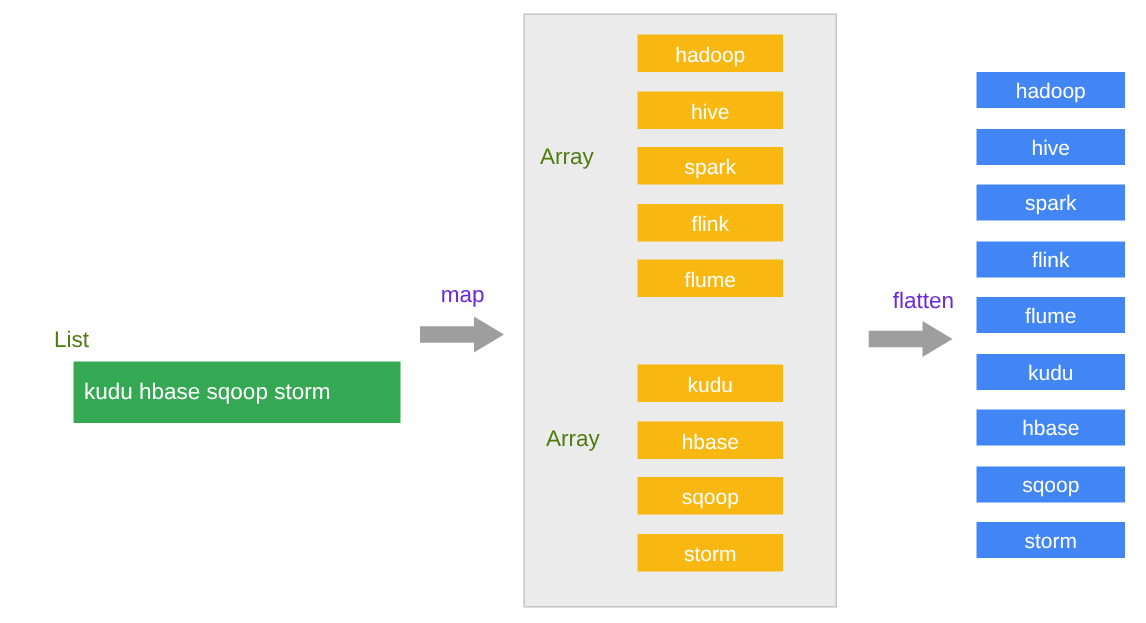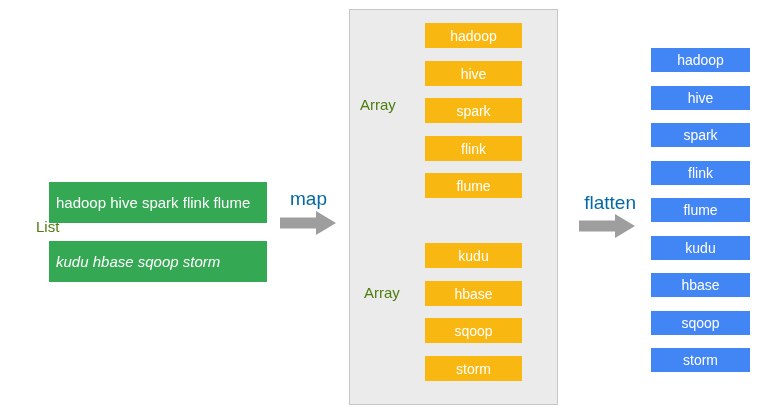--- a/index.html
+++ b/index.html
@@ -56,34 +56,33 @@
     left: 349px;
     top: 9px;
     width: 209px;
     height: 396px;
     background: #EBEBEB;
     border: 1px solid #C6C6C6;
   }
   .arrow-label {
     position: absolute;
     text-align: center;
-    color: #0369a1;
-    font-size: 19px;
+    color: #6d28d9;
+    font-size: 15px;
   }
   .arrow-svg { position: absolute; display: block; }
 </style>
 </head>
 <body>
 
 <div class="canvas">
 
   <div class="abs plain-label" style="left:4px; top:219px;margin-left:32px;">List</div>
 
-  <div class="colored-box list-box" style="top:182px;">hadoop hive spark flink flume</div>
-  <div class="colored-box list-box" style="top:241px;font-style:italic;">kudu hbase sqoop storm</div>
+  <div class="colored-box list-box" style="top:241px;">kudu hbase sqoop storm</div>
 
   <div class="arrow-label" style="left:280px; top:188px; width:57px;">map</div>
   <svg class="arrow-svg" style="left:280px; top:210px;" width="57" height="26" viewBox="0 0 57 26">
     <polygon points="0,7.5 36,7.5 36,1 56,13 36,25 36,18.5 0,18.5" fill="#9E9E9E"></polygon>
   </svg>
 
   <div class="panel"></div>
 
   <div class="abs plain-label" style="left:360px; top:97px;">Array</div>
   <div class="abs plain-label" style="left:364px; top:285px;">Array</div>

